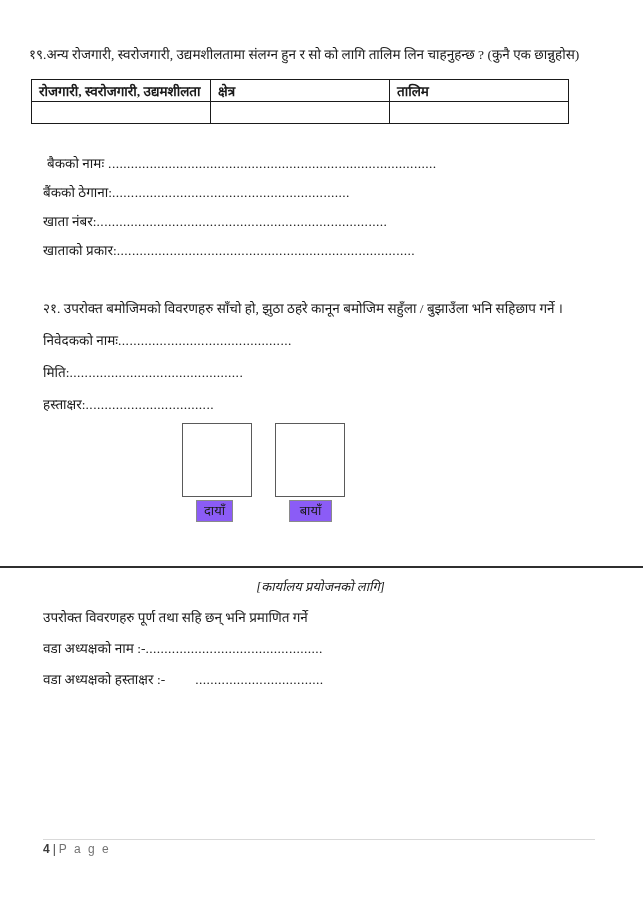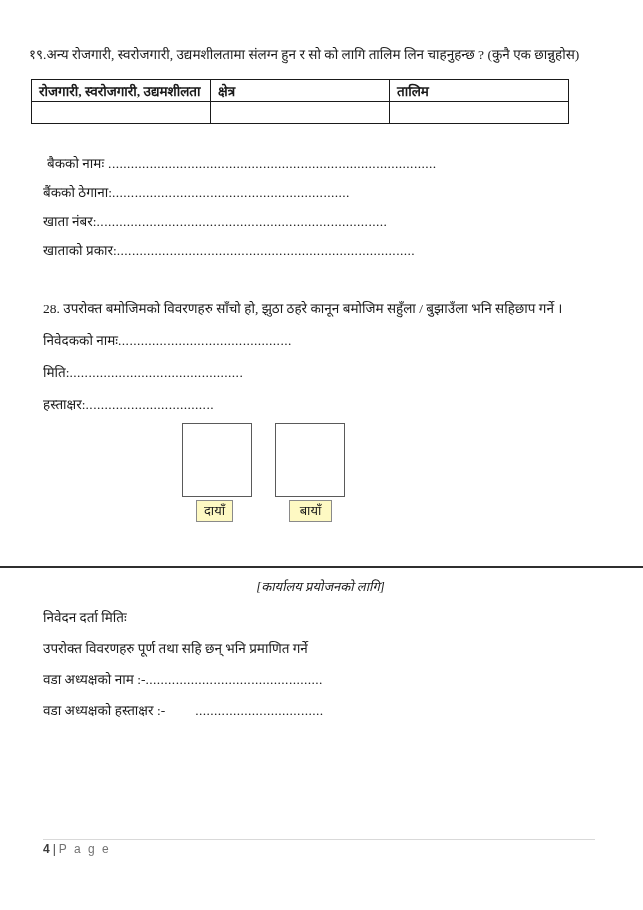--- a/index.html
+++ b/index.html
@@ -57,21 +57,21 @@
     border: 1px solid #5a5a5a;
     background: #ffffff;
   }
   #thumb-box-right { left: 182px; }
   #thumb-box-left  { left: 275px; }
   .thumb-label {
     position: absolute;
     top: 500px;
     height: 22px;
     border: 1px solid #8a8a8a;
-    background: #fef9c3;
+    background: #8b5cf6;
     display: flex;
     align-items: center;
     justify-content: center;
     font-size: 13px;
     line-height: 20px;
     padding: 0 6px;
   }
   #thumb-label-right { left: 196px; min-width: 37px; }
   #thumb-label-left  { left: 289px; min-width: 43px; }
 
@@ -123,42 +123,41 @@
   </div>
   <div class="line field">
     <span>खाता नंबर:</span><span class="dots">.............................................................................</span>
   </div>
   <div class="line field">
     <span>खाताको प्रकार:</span><span class="dots">...............................................................................</span>
   </div>
 </div>
 
 <div class="abs" id="sec21">
-  <div class="line statement">28. उपरोक्त बमोजिमको विवरणहरु साँचो हो, झुठा ठहरे कानून बमोजिम सहुँला / बुझाउँला भनि सहिछाप गर्ने ।</div>
+  <div class="line statement">२१. उपरोक्त बमोजिमको विवरणहरु साँचो हो, झुठा ठहरे कानून बमोजिम सहुँला / बुझाउँला भनि सहिछाप गर्ने ।</div>
   <div class="line field">
     <span>निवेदकको नामः</span><span class="dots">..............................................</span>
   </div>
   <div class="line field">
     <span>मिति:</span><span class="dots">..............................................</span>
   </div>
   <div class="line field">
     <span>हस्ताक्षर:</span><span class="dots">..................................</span>
   </div>
 </div>
 
 <div class="thumb-box" id="thumb-box-right"></div>
 <div class="thumb-box" id="thumb-box-left"></div>
 <div class="thumb-label" id="thumb-label-right">दायाँ</div>
 <div class="thumb-label" id="thumb-label-left">बायाँ</div>
 
 <div class="abs" id="separator"></div>
 
 <div class="abs" id="office">
   <div class="heading">[कार्यालय प्रयोजनको लागि]</div>
-  <div class="line line-item">निवेदन दर्ता मितिः</div>
   <div class="line line-item">उपरोक्त विवरणहरु पूर्ण तथा सहि छन् भनि प्रमाणित गर्ने</div>
   <div class="line line-item">
     <span>वडा अध्यक्षको नाम :-</span><span class="dots">...............................................</span>
   </div>
   <div class="line line-item">
     <span>वडा अध्यक्षको हस्ताक्षर :-</span><span class="dots gap-before">..................................</span>
   </div>
 </div>
 
 <div class="abs" id="footer-rule"></div>

